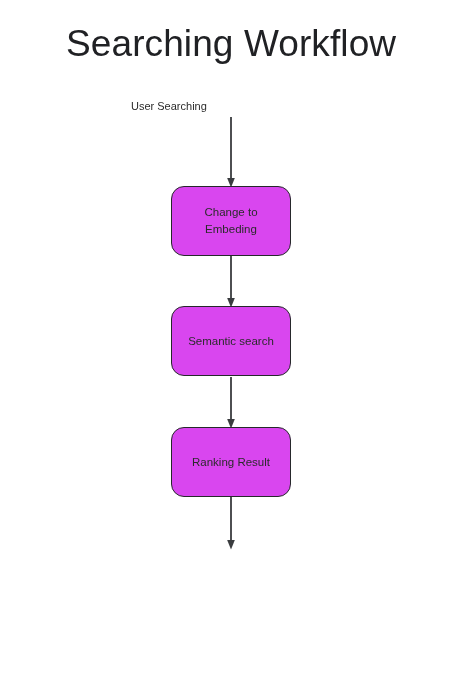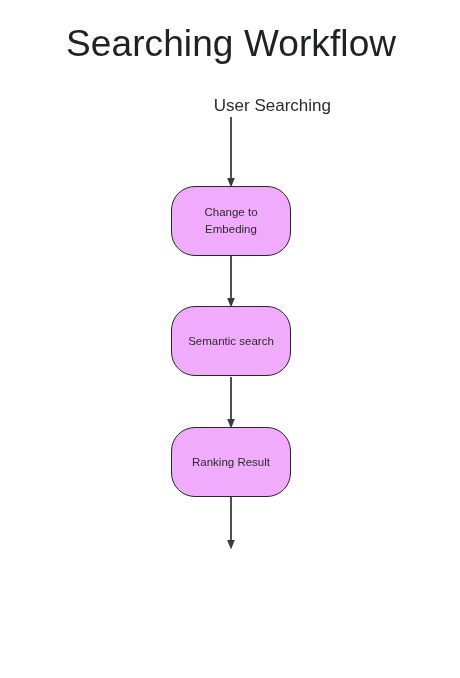--- a/index.html
+++ b/index.html
@@ -37,38 +37,38 @@
     line-height: 48px;
     white-space: nowrap;
   }
 
   
   .start-label {
     position: absolute;
     left: 131px;
     top: 99px;
     width: 200px;
-    text-align: right;
-    font-size: 17px;
+    text-align: left;
+    font-size: 11px;
     font-weight: 400;
     color: #2b2b2b;
     line-height: 14px;
     white-space: nowrap;
   }
 
   
   .node {
     position: absolute;
     left: 171px;
     width: 120px;
     height: 70px;
     box-sizing: border-box;
     border: 1.5px solid #26282b;
-    border-radius: 24px;
-    background: #f0abfc;
+    border-radius: 13px;
+    background: #d946ef;
     display: flex;
     align-items: center;
     justify-content: center;
     text-align: center;
   }
   .node-label {
     font-size: 11.5px;
     font-weight: 400;
     color: #2b2b2b;
     line-height: 17px;

